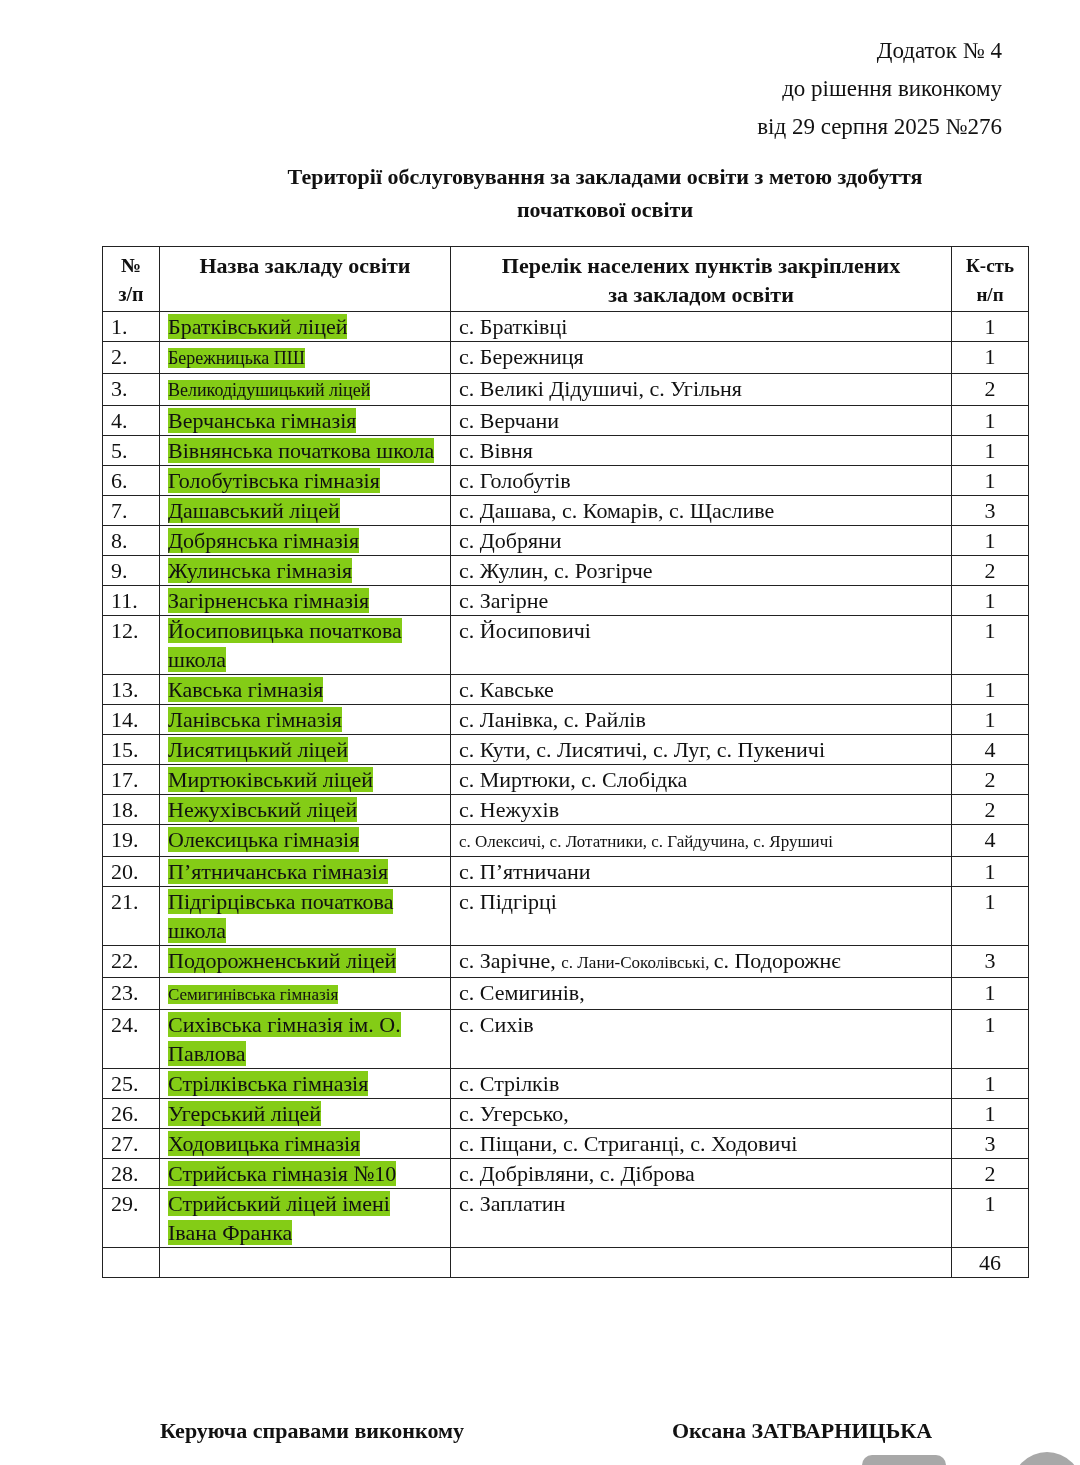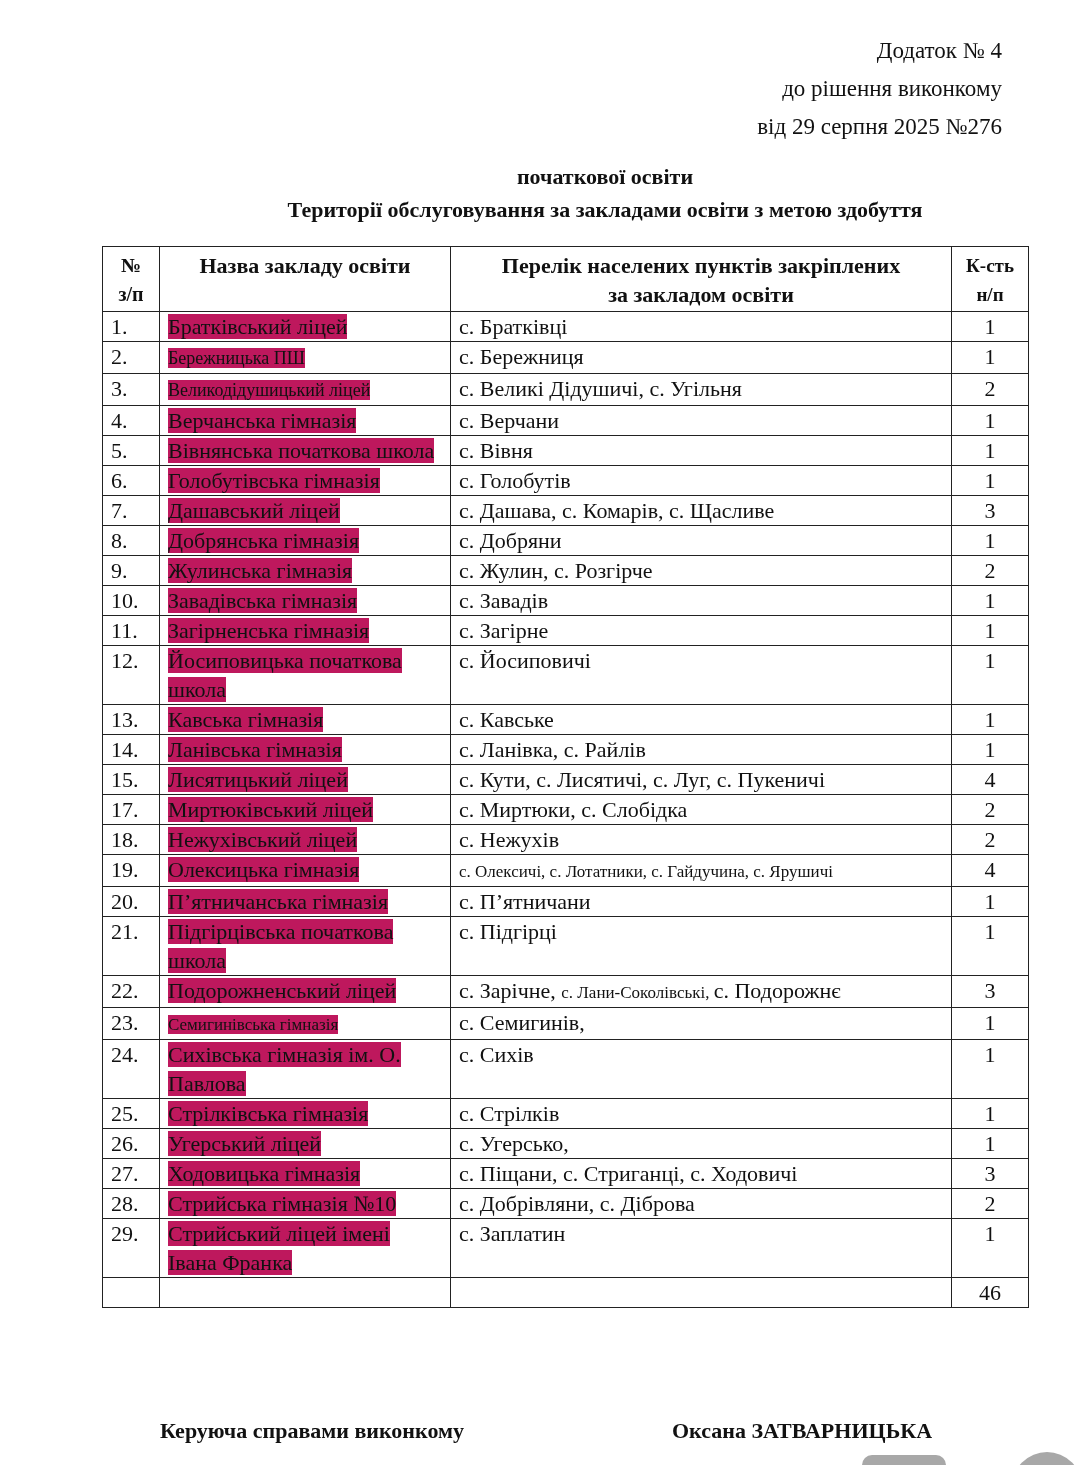--- a/index.html
+++ b/index.html
@@ -22,21 +22,21 @@
   table.main td, table.main th {
     border: 1.5px solid #222; padding: 0 8px; vertical-align: top; line-height: 29px;
   }
   table.main th { font-weight: bold; text-align: center; line-height: 29px; padding-top: 4px; padding-bottom: 2px; }
   th.c-num { width: 40px; padding: 4px 4px 2px 4px; font-size: 20px; }
   th.c-name { width: 274px; margin-top: 36px; }
   th.c-list { width: 484px; margin-left: 6px; }
   th.c-count { width: 60px; font-size: 19px; line-height: 28px; padding: 2px 4px; }
   td.num { padding-left: 10px; }
   td.count { text-align: center; }
-  td.name span { background: #be185d; }
+  td.name span { background: #84cc16; }
   .small { font-size: 18px; }
   .xsmall { font-size: 17px; }
   .total-row td { height: 29px; }
   .footer-left {
     position: absolute; left: 160px; top: 1418px; font-weight: bold; font-size: 22px;
   }
   .footer-right {
     position: absolute; left: 672px; top: 1418px; font-weight: bold; font-size: 22px;
   }
   .overlay-pill {
@@ -51,22 +51,22 @@
 </head>
 <body>
 
 <div class="header-block">
   <div>Додаток № 4</div>
   <div>до рішення виконкому</div>
   <div>від 29 серпня 2025 №276</div>
 </div>
 
 <div class="title">
+  <div>Території обслуговування за закладами освіти з метою здобуття</div>
   <div>початкової освіти</div>
-  <div>Території обслуговування за закладами освіти з метою здобуття</div>
 </div>
 
 <table class="main">
   <thead>
     <tr>
       <th class="c-num">
         <div>№</div>
         <div>з/п</div>
       </th>
       <th class="c-name">Назва закладу освіти</th>
@@ -129,26 +129,20 @@
         <td><span>с. Добряни</span></td>
         <td class="count">1</td>
       </tr>
       <tr>
         <td class="num">9.</td>
         <td class="name"><span>Жулинська гімназія</span></td>
         <td><span>с. Жулин, с. Розгірче</span></td>
         <td class="count">2</td>
       </tr>
       <tr>
-        <td class="num">10.</td>
-        <td class="name"><span>Завадівська гімназія</span></td>
-        <td><span>с. Завадів</span></td>
-        <td class="count">1</td>
-      </tr>
-      <tr>
         <td class="num">11.</td>
         <td class="name"><span>Загірненська гімназія</span></td>
         <td><span>с. Загірне</span></td>
         <td class="count">1</td>
       </tr>
       <tr>
         <td class="num">12.</td>
         <td class="name"><span>Йосиповицька початкова школа</span></td>
         <td><span>с. Йосиповичі</span></td>
         <td class="count">1</td>

